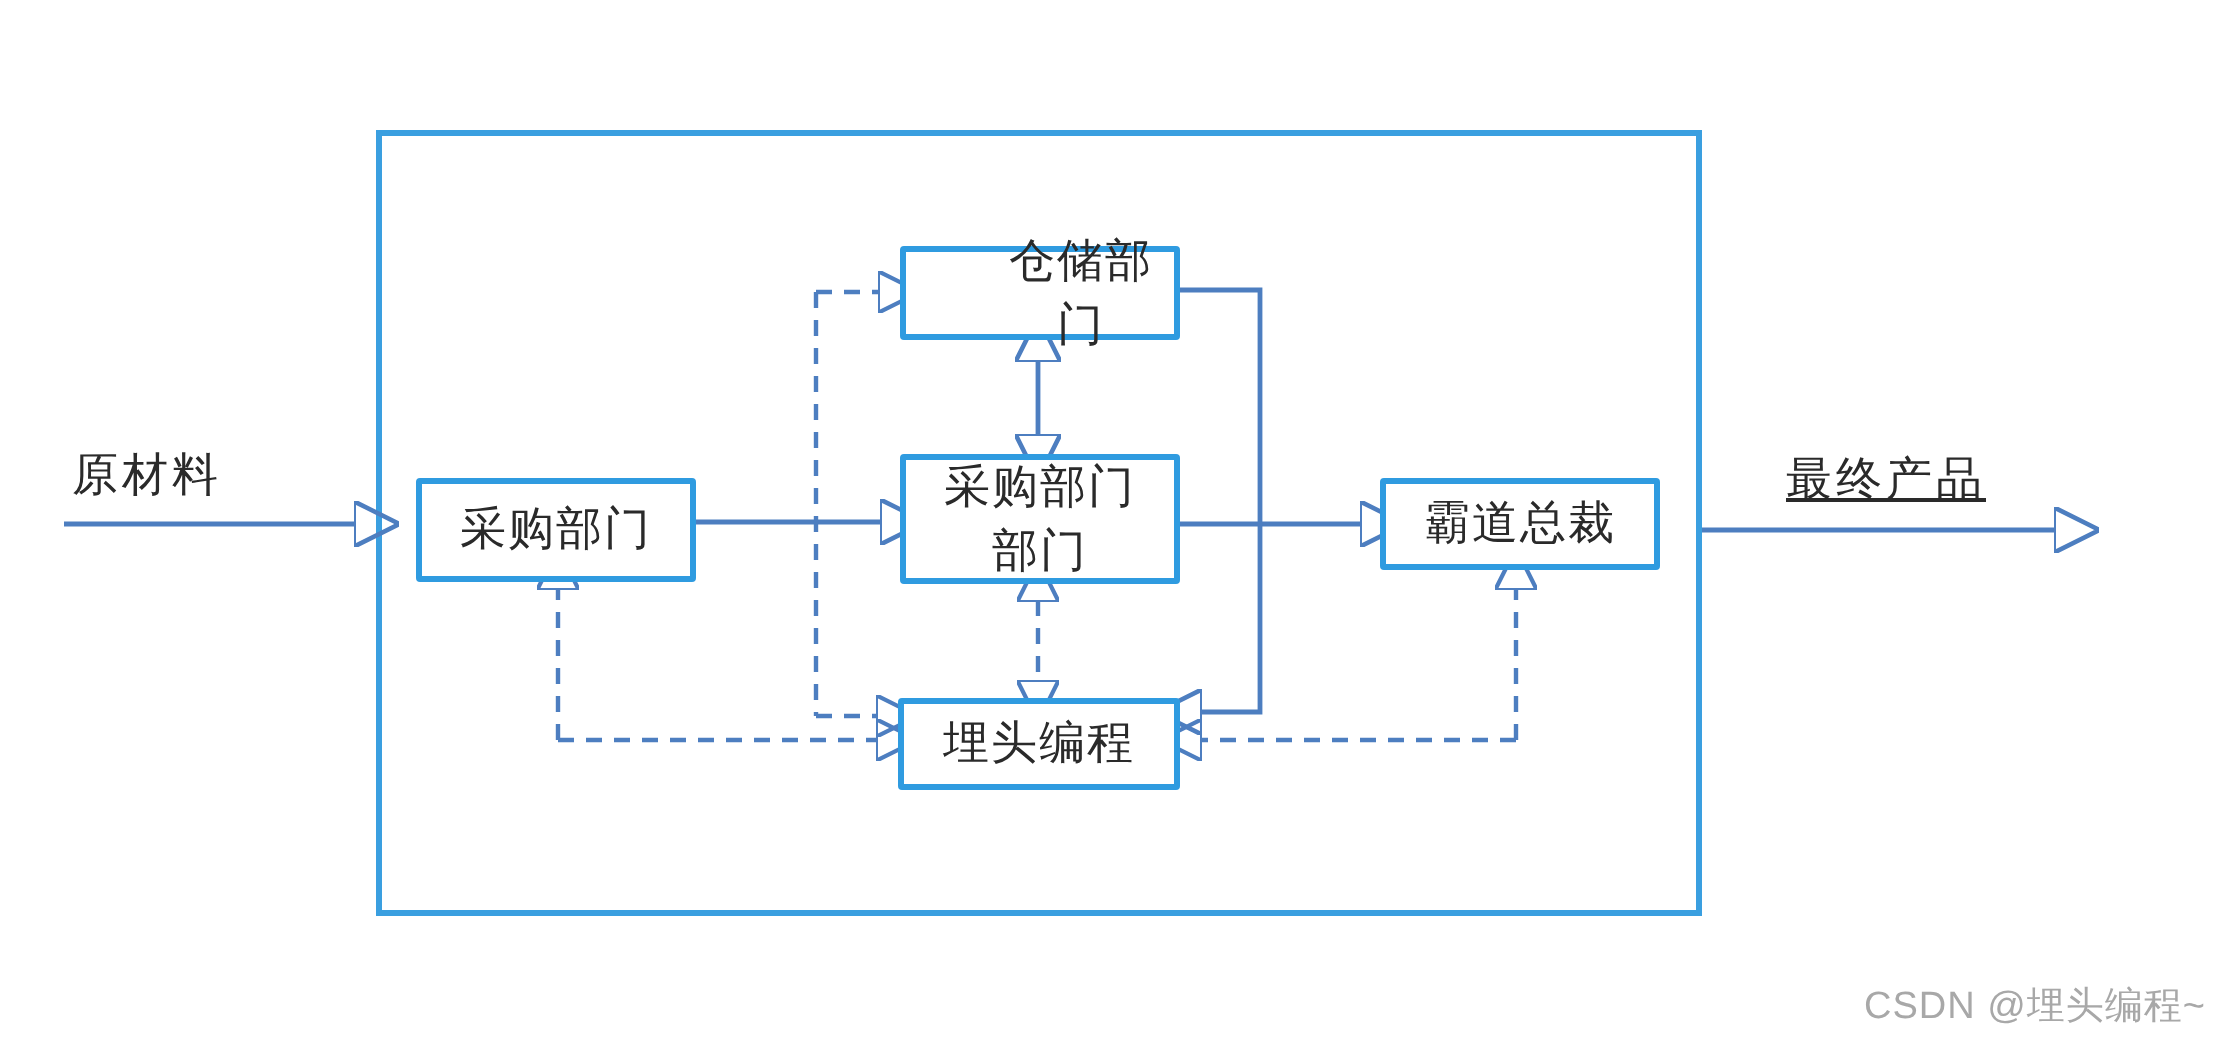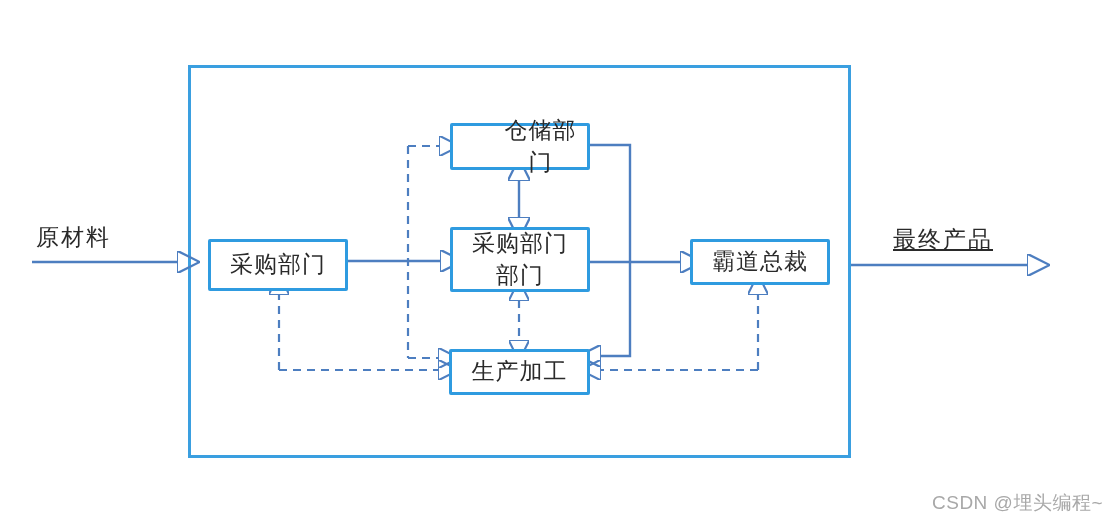--- a/index.html
+++ b/index.html
@@ -111,21 +111,21 @@
 
   <div class="node node-warehouse">仓储部门</div>
 
   <div class="node node-purchasing">采购部门</div>
 
   <div class="node node-production">采购部门
 部门</div>
 
   <div class="node node-sales">霸道总裁</div>
 
-  <div class="node node-ceo">生产加工</div>
+  <div class="node node-ceo">埋头编程</div>
 
   <div class="flow-label flow-label-input">原材料</div>
 
   <div class="flow-label flow-label-output">最终产品</div>
 
   <div class="watermark">CSDN @埋头编程~</div>
 
 </div>
 
 </body></html>

